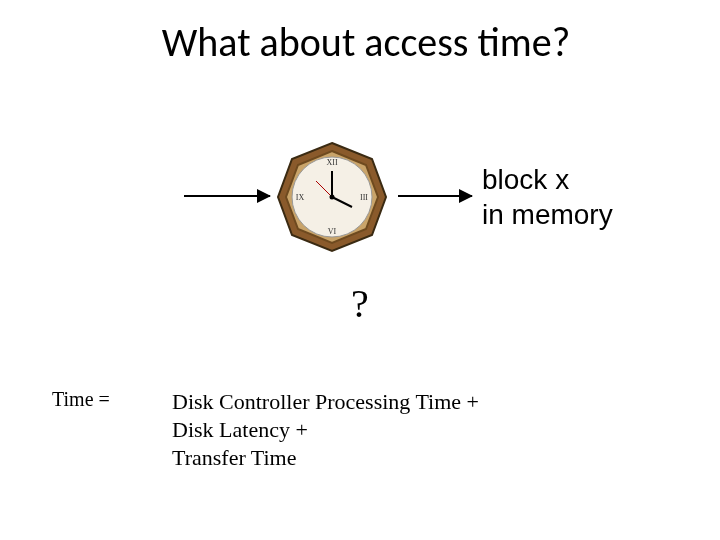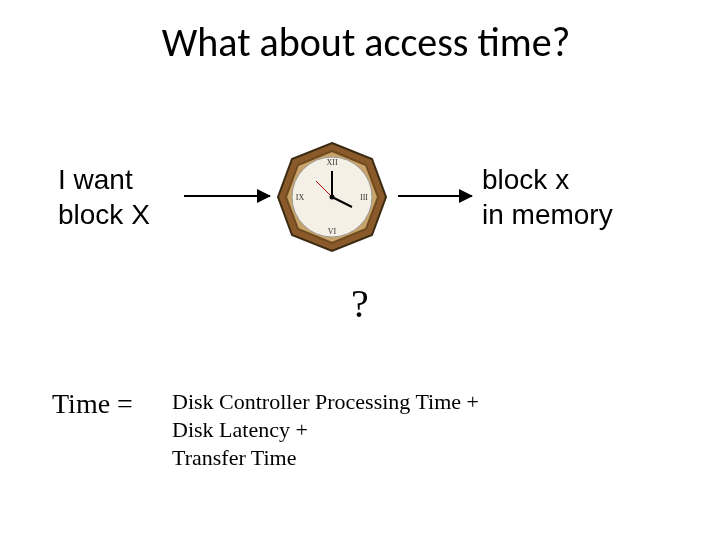--- a/index.html
+++ b/index.html
@@ -13,31 +13,30 @@
              font-family:Verdana,Geneva,sans-serif;font-size:28px;line-height:1.25;}
   .arrow{position:absolute;top:195px;height:2px;background:#000;}
   .arrow::after{content:"";position:absolute;right:-1px;top:-6px;
                 border-left:14px solid #000;border-top:7px solid transparent;
                 border-bottom:7px solid transparent;}
   .arrow1{left:184px;width:86px;}
   .arrow2{left:398px;width:74px;}
   .clock-wrap{position:absolute;left:272px;top:137px;width:120px;height:120px;}
   .qmark{position:absolute;left:0;right:0;top:280px;text-align:center;
          font-size:40px;}
-  .eq-lhs{position:absolute;left:52px;top:388px;font-size:28px;}
+  .eq-lhs{position:absolute;left:52px;top:388px;font-size:20px;}
   .eq-rhs{position:absolute;left:172px;top:388px;font-size:22px;line-height:1.28;}
 </style>
 </head>
 <body>
 
 <div class="slide">
 
   <div class="title">What about access time?</div>
 
-  <div class="lbl-left">I want<br>block X</div>
 
   <div class="arrow arrow1"></div>
 
   <div class="clock-wrap">
     <svg viewBox="0 0 120 120" width="120" height="120">
       <polygon points="60,6 100,22 114,60 100,98 60,114 20,98 6,60 20,22" fill="#8a5a2b" stroke="#3a2a12" stroke-width="2"></polygon>
       <polygon points="60,14 94,28 106,60 94,92 60,106 26,92 14,60 26,28" fill="#c9a46a" stroke="#6e4a1f" stroke-width="2"></polygon>
       <circle cx="60" cy="60" r="40" fill="#f5f0e6" stroke="#999" stroke-width="1"></circle>
       <text x="60" y="28" text-anchor="middle" font-size="8" fill="#333">XII</text>
       <text x="92" y="63" text-anchor="middle" font-size="8" fill="#333">III</text>

